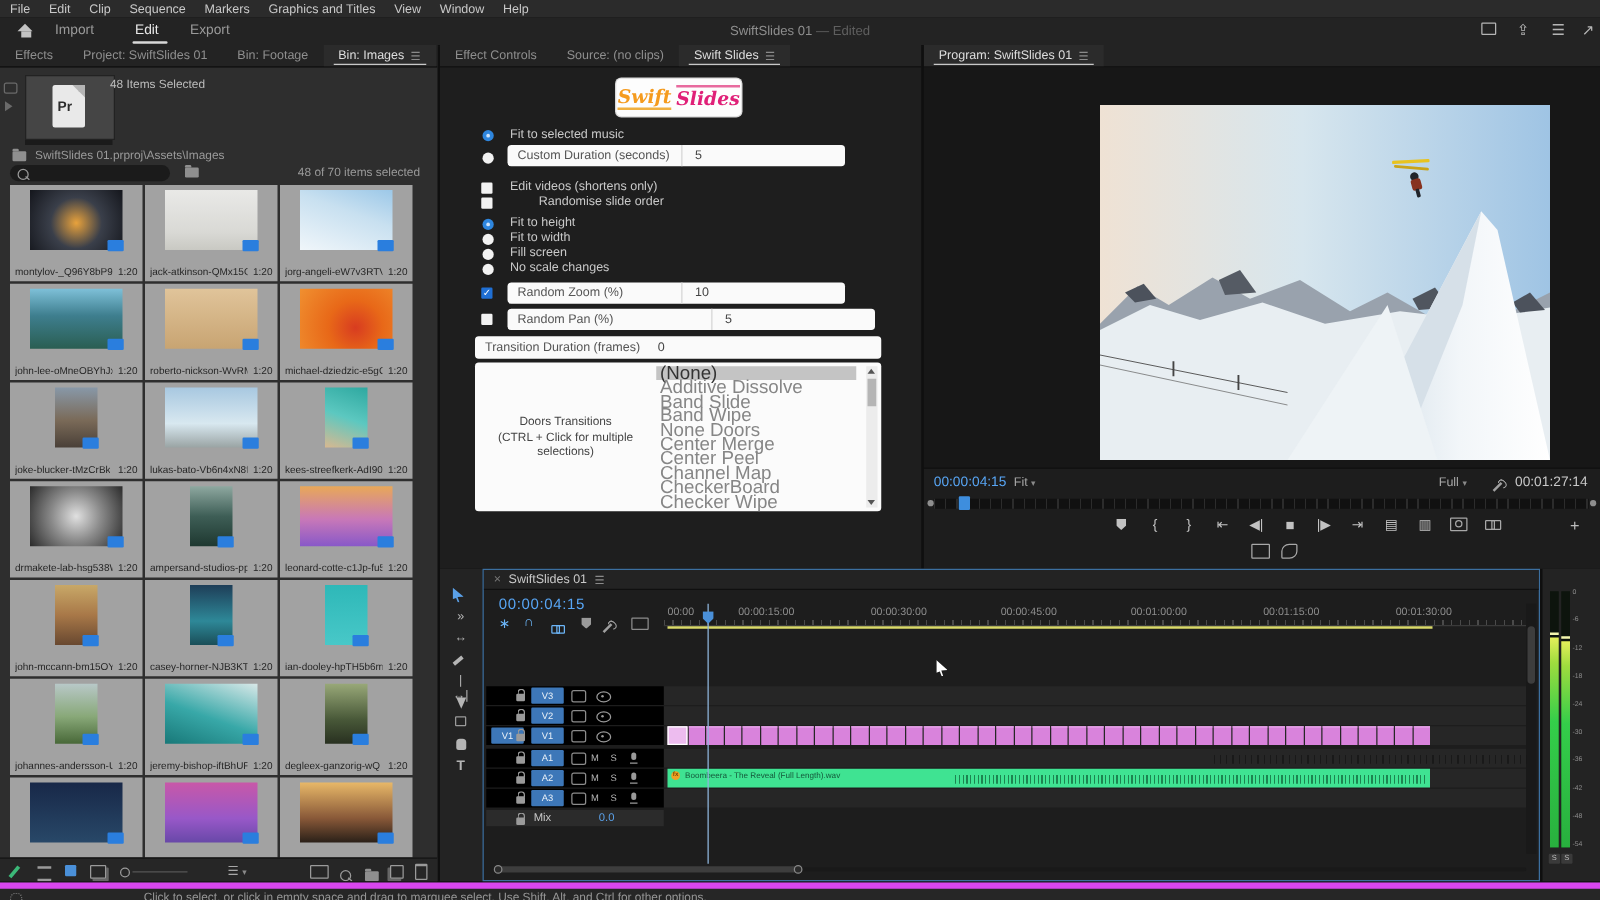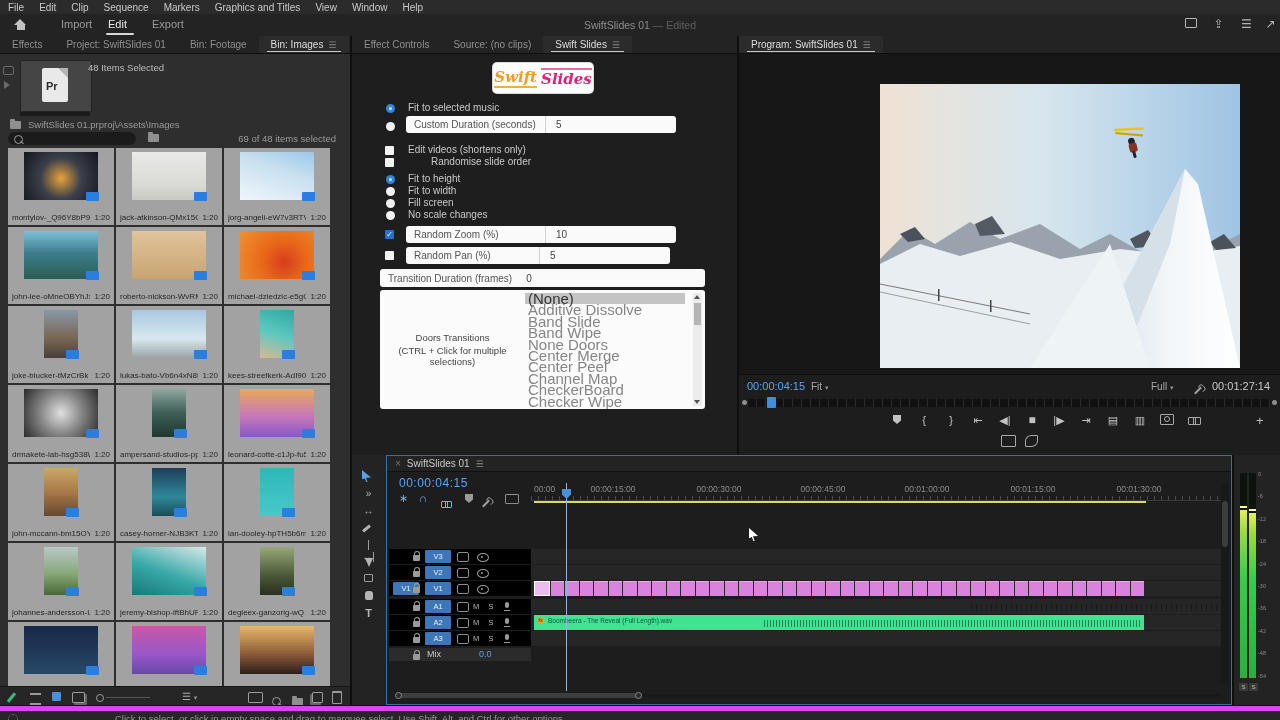--- a/index.html
+++ b/index.html
@@ -179,21 +179,21 @@
       <div style="display: inline-block;">Window</div>
       <div style="display: inline-block;">Help</div>
     </div>
 
   <div id="header" class="abs">
     <div class="abs" style="left:14px;top:5px;width:13px;height:11px;">
       <div style="width:0;height:0;border-left:6px solid transparent;border-right:6px solid transparent;border-bottom:6px solid #c2c2c2;"></div>
       <div style="width:8px;height:5px;background:#c2c2c2;margin:0 auto;"></div>
     </div>
     <div id="workspaces">
-        <div class="ws-item" style="left: 61px;">Import</div>
+        <div class="ws-item" style="left: 44px;">Import</div>
         <div class="ws-item active" style="left: 108px;">Edit</div>
         <div class="ws-underline" style="left: 106px; width: 28px;"></div>
         <div class="ws-item" style="left: 152px;">Export</div>
       </div>
     <div id="app-title">
       <span>SwiftSlides 01</span> <span class="dim">— Edited</span>
     </div>
     <div class="hdr-ic" style="left:1183px;"><span class="ic-sq" style="border-color:#b5b5b5;width:12px;height:10px;"></span></div>
     <div class="hdr-ic" style="left:1211px;">⇪</div>
     <div class="hdr-ic" style="left:1239px;">☰</div>
@@ -229,21 +229,21 @@
     <div class="abs" id="items-selected">48 Items Selected</div>
     <div class="abs" id="path-row">
       <span class="folder"></span>
       <span>SwiftSlides 01.prproj\Assets\Images</span>
     </div>
     <div class="abs" id="search-row">
       <div id="search-box">
         <span class="mag" style="position:absolute;left:6px;top:3px;"></span>
       </div>
       <span class="folder" style="position:absolute;left:140px;top:2px;"></span>
-      <span id="sel-status">69 of 48 items selected</span>
+      <span id="sel-status">48 of 70 items selected</span>
     </div>
     <div class="abs" id="grid">
         <div class="tile">
           <div class="thumb" style="width: 74px; background: radial-gradient(circle at 50% 55%, rgb(232, 162, 60) 0%, rgb(58, 63, 74) 45%, rgb(20, 22, 28) 100%);">
             <div class="badge"></div>
           </div>
           <div class="tlabel">
             <span class="nm">montylov-_Q96Y8bP9</span>
             <span>1:20</span>
           </div>
@@ -470,21 +470,21 @@
     <div class="flabel" style="left:56px;top:161px;">Fill screen</div>
     <div class="radio" style="left:34px;top:175px;"></div>
     <div class="flabel" style="left:56px;top:173px;">No scale changes</div>
     <div class="cbx chk" style="left:33px;top:194px;">✓</div>
     <div class="inputbox" style="left:54px;top:190px;width:270px;height:17px;">
       <span class="lab">Random Zoom (%)</span>
         <span class="div"></span>
       <span class="val">10</span>
     </div>
     <div class="cbx" style="left:33px;top:215px;"></div>
-    <div class="inputbox" style="left:54px;top:211px;width:264px;height:17px;">
+    <div class="inputbox" style="left:54px;top:211px;width:294px;height:17px;">
       <span class="lab">Random Pan (%)</span>
         <span class="div"></span>
       <span class="val">5</span>
     </div>
     <div class="inputbox" style="left:28px;top:233px;width:325px;height:18px;">
       <span class="lab">Transition Duration (frames)</span>
       <span class="val" style="width:auto;padding-left:14px;">0</span>
     </div>
     <div id="transitions-box">
       <div id="trans-label">

